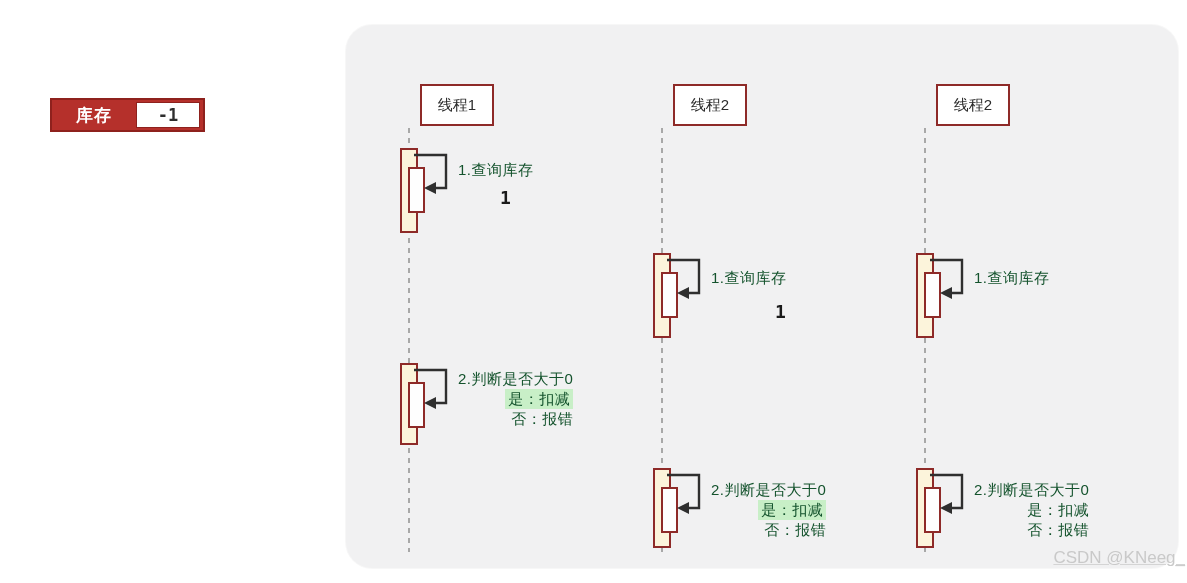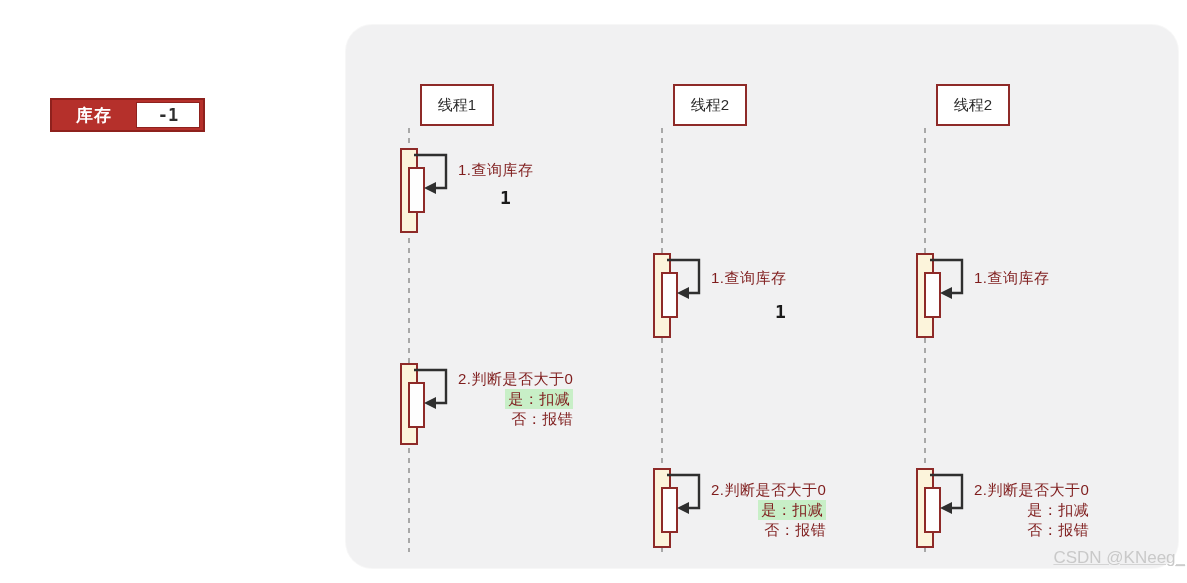--- a/index.html
+++ b/index.html
@@ -54,21 +54,21 @@
   .bar-outer{
     position:absolute;left:0;top:0;width:18px;height:100%;
     box-sizing:border-box;border:2px solid #8e2a28;background:#fcf4db;
   }
   .bar-inner{
     position:absolute;left:8px;top:19px;width:17px;
     box-sizing:border-box;border:2px solid #8e2a28;background:#fefefe;
   }
   .self-arrow{position:absolute;left:12px;top:3px;}
   .msg{
-    position:absolute;font-size:15px;color:#7f1d1d;font-weight:500;
+    position:absolute;font-size:15px;color:#14532d;font-weight:500;
     white-space:nowrap;letter-spacing:0.5px;
   }
   .msg.lines div{line-height:20px;text-align:right;}
   .hl{
     background:#c8efc7;display:inline-block;padding:0 3px;margin-left:-3px;
   }
   .result{
     position:absolute;font-size:18px;font-weight:bold;color:#1a1a1a;
     font-family:"DejaVu Sans Mono","Liberation Mono",monospace;
   }

